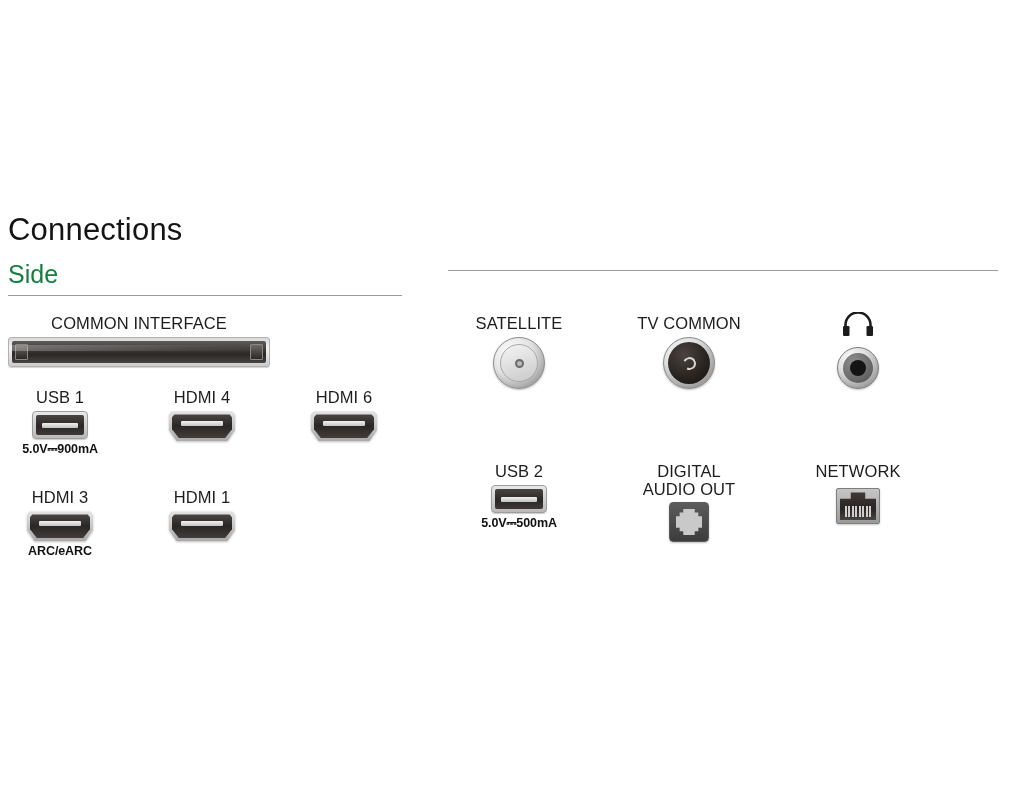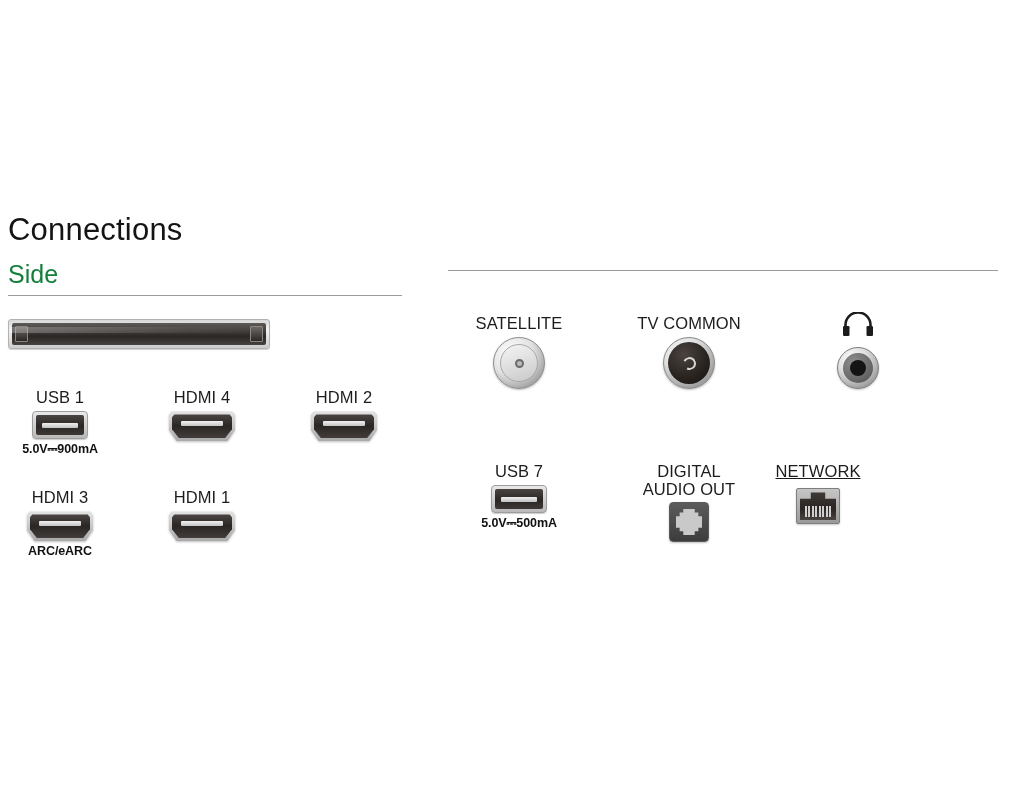--- a/index.html
+++ b/index.html
@@ -291,20 +291,21 @@
 <body>
 
 <div class="page-title">Connections</div>
 
 <div class="section" style="left:8px; top:262px; width:394px;">
   <div class="section-title">Side</div>
   <div class="section-rule"></div>
 </div>
 
 <div class="port" style="left:8px; top:314px; width:262px;">
+  <div class="port-label">COMMON INTERFACE</div>
   <div class="port-art">
     <div class="ci-slot">
       <div class="ci-inner">
         <div class="ci-key left"></div>
         <div class="ci-key right"></div>
       </div>
     </div>
   </div>
 </div>
 
@@ -325,21 +326,21 @@
   <div class="port-art">
     <div class="hdmi">
       <div class="hdmi-shell"></div>
       <div class="hdmi-core"></div>
       <div class="hdmi-bar"></div>
     </div>
   </div>
 </div>
 
 <div class="port" style="left:294px; top:388px; width:100px;">
-  <div class="port-label">HDMI 2</div>
+  <div class="port-label">HDMI 6</div>
   <div class="port-art">
     <div class="hdmi">
       <div class="hdmi-shell"></div>
       <div class="hdmi-core"></div>
       <div class="hdmi-bar"></div>
     </div>
   </div>
 </div>
 
 <div class="port" style="left:10px; top:488px; width:100px;">
@@ -402,42 +403,42 @@
   <div class="port-art" style="margin-top:9px;">
     <div class="jack">
         <div class="ring">
           <div class="hole"></div>
         </div>
       </div>
   </div>
 </div>
 
 <div class="port" style="left:466px; top:462px; width:106px;">
-  <div class="port-label">USB 7</div>
+  <div class="port-label">USB 2</div>
   <div class="port-art">
     <div class="usb">
         <div class="usb-inner">
           <div class="usb-bar"></div>
         </div>
       </div>
   </div>
   <div class="port-sub">5.0V⎓500mA</div>
 </div>
 
 <div class="port" style="left:619px; top:462px; width:140px;">
   <div class="port-label">DIGITAL</div>
   <div class="port-label">AUDIO OUT</div>
   <div class="port-art" style="margin-top:3px;">
     <div class="toslink">
         <div class="shape"></div>
       </div>
   </div>
 </div>
 
-<div class="port" style="left:758px; top:462px; width:120px;text-decoration:underline;">
+<div class="port" style="left:798px; top:462px; width:120px;">
   <div class="port-label">NETWORK</div>
   <div class="port-art" style="margin-top:8px;">
     <div class="rj45">
       <div class="key">
         <div class="pins">
           <i></i>
             <i></i>
             <i></i>
             <i></i>
             <i></i>

